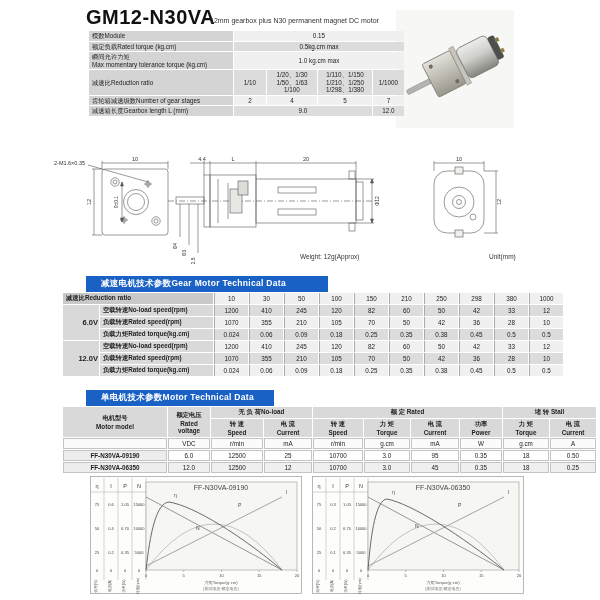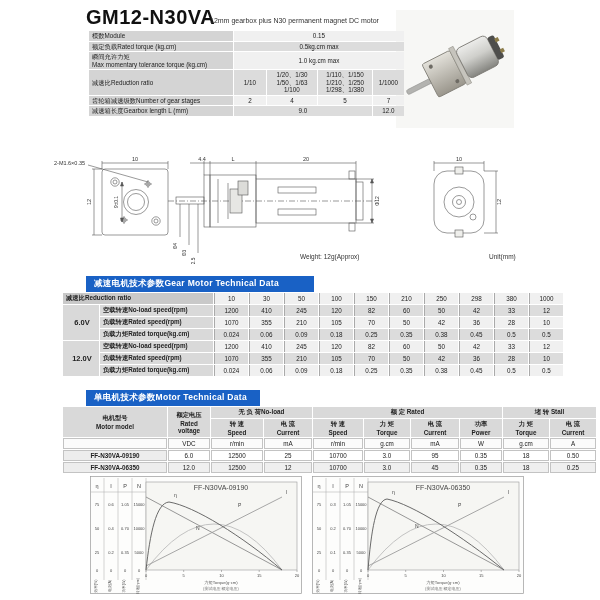--- a/index.html
+++ b/index.html
@@ -12,26 +12,26 @@
   
   table{border-collapse:separate;border-spacing:1px;}
   .spec{left:88px;top:30px;}
   .spec td{font-size:6.3px;line-height:1.2;padding:1px 3px;vertical-align:middle;}
   .spec .lab{width:138px;background:#d4d4d4;text-align:left;}
   .spec .val{text-align:center;}
   .bgA{background:#f0f0f0;} .bgB{background:#dcdcdc;}
   .pre{white-space:pre-line;}
   
   .blue-bar{background:#1961c5;color:#fff;font-size:8.5px;font-weight:bold;
-            padding:2px 8px;letter-spacing:0.3px;}
+            padding:2px 15px;letter-spacing:0.3px;}
   
   .gear{left:62px;top:292px;}
   .gear td,.gear th{font-size:6.3px;padding:1px 1px;text-align:center;font-weight:normal;}
   .gear th{background:#d9d9d9;font-weight:bold;text-align:left;padding-left:3px;}
-  .gear .volt{background:#d9d9d9;font-weight:bold;font-size:7.5px;text-align:center;width:32px;}
+  .gear .volt{background:#d9d9d9;font-weight:bold;font-size:7.5px;text-align:right;width:32px;}
   .gear .rlab{width:146px;}
   .gear .num{width:31px;border-left:1px solid #aaa;}
   .gear .hdr{background:#c9c9c9;}
   
   .motor{left:62px;top:406px;}
   .motor td,.motor th{font-size:6.3px;padding:1px 2px;text-align:center;vertical-align:middle;}
   .motor th{background:#d9d9d9;font-weight:bold;}
   .motor .model{font-weight:bold;background:#ededed;}
   .motor td{border:0.5px solid #c3c3c3;}
   .motor .units td{border:0.5px solid #c3c3c3;background:#fbfbfb;}

